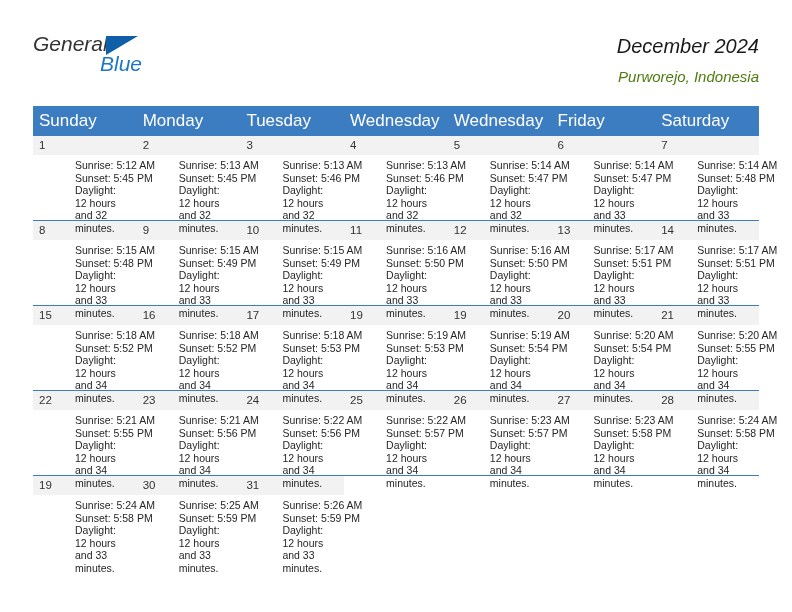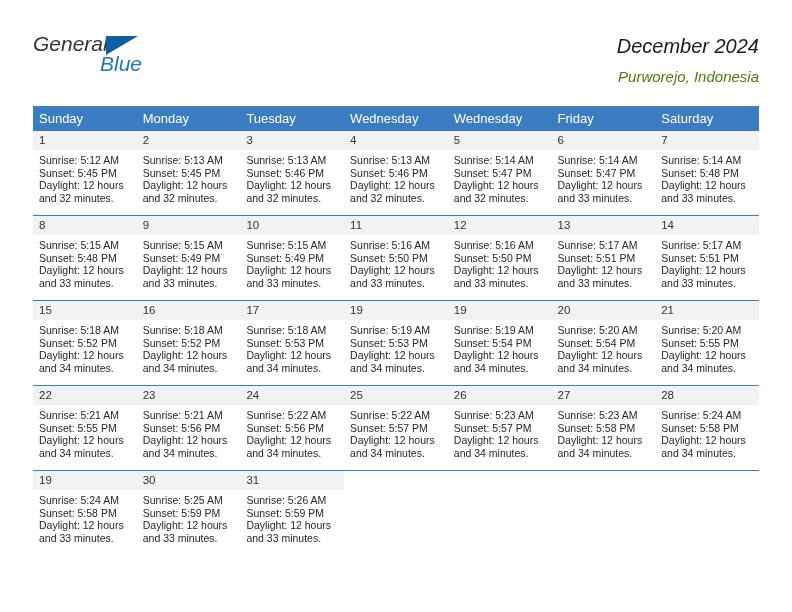--- a/index.html
+++ b/index.html
@@ -100,21 +100,21 @@
 
   table.cal {
     width: 726px;
     border-collapse: collapse;
     table-layout: fixed;
   }
 
   thead th {
     background: #3c7cc0;
     color: #ffffff;
-    font-size: 13px;
+    font-size: 17px;
     font-weight: normal;
     text-align: left;
     padding: 5px 0 5px 6px;
     height: 11px;
     border: none;
   }
 
   tr.week-row td {
     vertical-align: top;
     padding: 0;
@@ -139,20 +139,21 @@
     box-sizing: content-box;
   }
   .cell.empty .daynum {
     background: #ffffff;
   }
   .details {
     padding: 4px 7px 0 6px;
     font-size: 10.5px;
     line-height: 12.6px;
     color: #262626;
+    margin-left: 36px;
   }
   .details div {
     white-space: nowrap;
   }
   .details .dl {
     white-space: normal;
   }
 </style>
 </head>
 <body>

